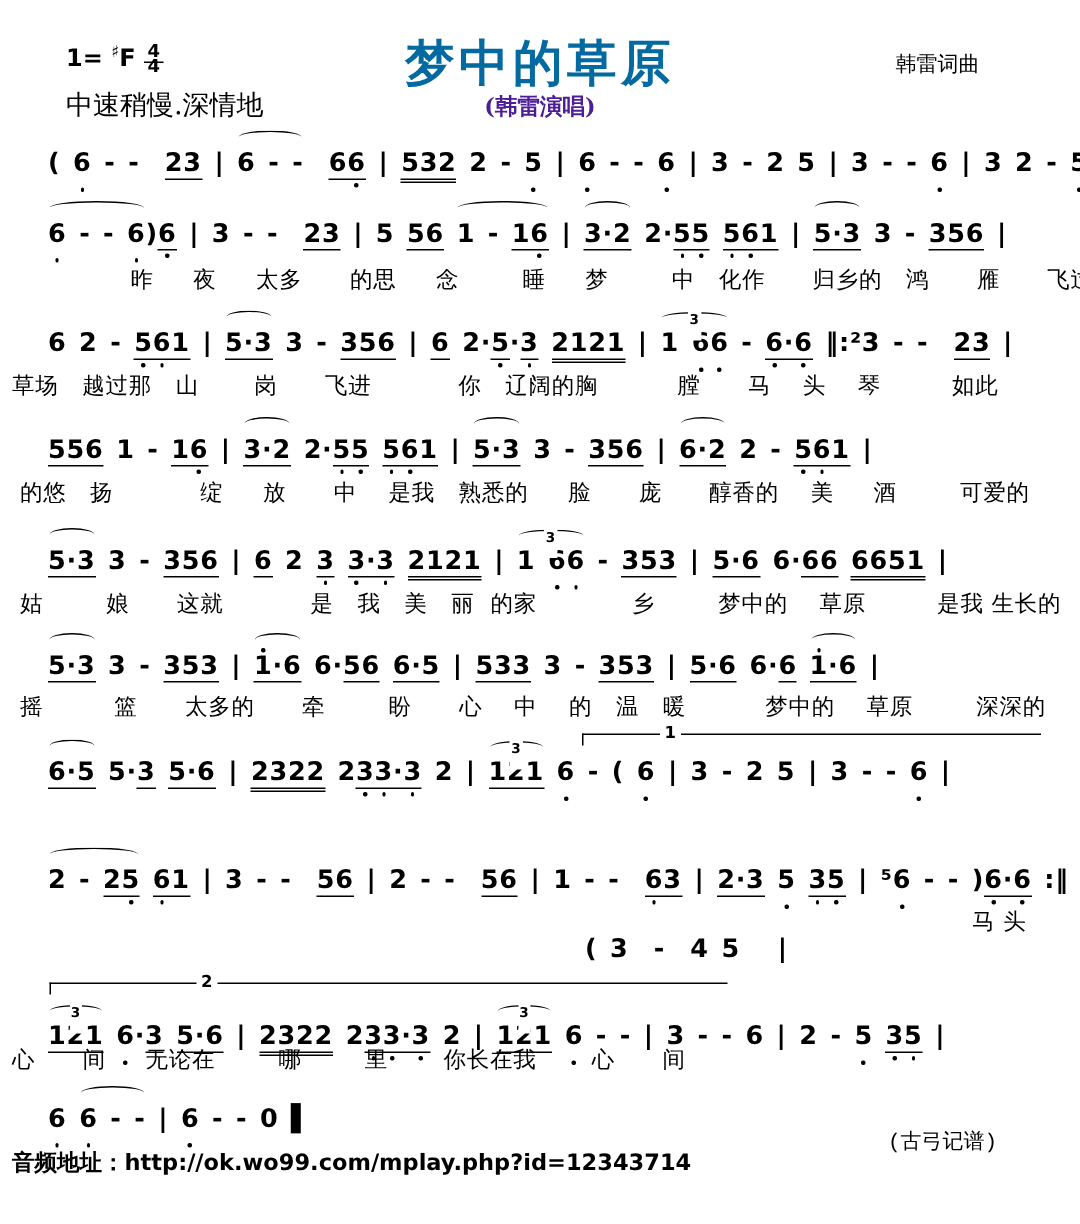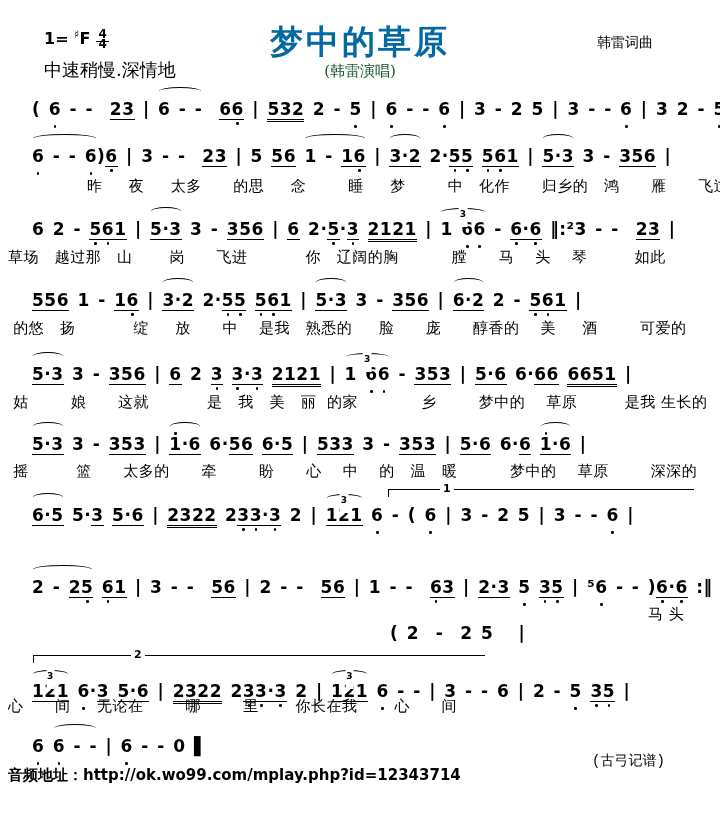--- a/index.html
+++ b/index.html
@@ -40,21 +40,21 @@
 </head>
 <body>
 
 <div id="page">
 
   <div class="abs keysig"><span>1= </span><span class="sharp">♯</span><span>F</span><span class="frac"><span class="num">4</span><br><span>4</span></span></div>
 
   <div class="abs tempo">中速稍慢.深情地</div>
 
   <div class="abs title" style="color: #0369a1;">梦中的草原</div>
-  <div class="abs subtitle" style="color: #14532d;">(韩雷演唱)</div>
+  <div class="abs subtitle" style="color: #4c1d95; font-weight: bold;">(韩雷演唱)</div>
   <div class="abs credit">韩雷词曲</div>
 
   <div class="abs notes" style="top:84px">( <span class="ld">6</span> - -  <span class="u1">23</span> | <span class="slur">6 - -</span>  <span class="u1">6<span class="ld">6</span></span> | <span class="u2">532</span> 2 - <span class="ld">5</span> | <span class="ld">6</span> - - <span class="ld">6</span> | 3 - 2 5 | 3 - - <span class="ld">6</span> | 3 2 - <span class="ld">5</span> |</div>
 
   <div class="abs notes" style="top:131px"><span class="slur"><span class="ld">6</span> - - <span class="ld">6</span></span>)<span class="u1"><span class="ld">6</span></span> | 3 - -  <span class="u1">23</span> | 5 <span class="u1">56</span> <span class="slur">1 - <span class="u1">1<span class="ld">6</span></span></span> | <span class="slur"><span class="u1">3·2</span></span> 2·<span class="u1"><span class="ld">5</span><span class="ld">5</span></span> <span class="u1"><span class="ld">5</span><span class="ld">6</span>1</span> | <span class="slur"><span class="u1">5·3</span></span> 3 - <span class="u1">356</span> |</div>
   <div class="abs lyr" style="top:177px">               昨     夜     太多      的思     念        睡     梦        中   化作      归乡的   鸿      雁      飞过那</div>
 
   <div class="abs notes" style="top:204px">6 2 - <span class="u1"><span class="ld">5</span><span class="ld">6</span>1</span> | <span class="slur"><span class="u1">5·3</span></span> 3 - <span class="u1">356</span> | <span class="u1">6</span> 2·<span class="u1"><span class="ld">5</span></span>·<span class="u1"><span class="ld">3</span></span> <span class="u2">2121</span> | <span class="tri">1 <span class="ld">6</span><span class="ld">6</span></span> - <span class="u1"><span class="ld">6</span>·<span class="ld">6</span></span> ‖:²3 - -  <span class="u1">23</span> |</div>
   <div class="abs lyr" style="top:248px">草场   越过那   山       岗      飞进           你   辽阔的胸          膛      马    头    琴         如此</div>
 
@@ -70,21 +70,21 @@
   <div class="abs endline" style="left:388px;top:489px;width:306px;">
     <span class="tick"></span>
     <span class="lbl" style="left:52px">1</span>
   </div>
 
   <div class="abs notes" style="top:490px"><span class="slur"><span class="u1">6·5</span></span> 5·<span class="u1">3</span> <span class="u1">5·6</span> | <span class="u2">2322</span> 2<span class="u1"><span class="ld">3</span></span><span class="u1"><span class="ld">3</span>·<span class="ld">3</span></span> 2 | <span class="tri"><span class="u1">121</span></span> <span class="ld">6</span> - ( <span class="ld">6</span> | 3 - 2 5 | 3 - - <span class="ld">6</span> |</div>
 
   <div class="abs notes" style="top:562px"><span class="slur">2 - <span class="u1">2<span class="ld">5</span></span></span> <span class="u1"><span class="ld">6</span>1</span> | 3 - -  <span class="u1">56</span> | 2 - -  <span class="u1">56</span> | 1 - -  <span class="u1"><span class="ld">6</span>3</span> | <span class="u1">2·3</span> <span class="ld">5</span> <span class="u1"><span class="ld">3</span><span class="ld">5</span></span> | ⁵<span class="ld">6</span> - - )<span class="u1"><span class="ld">6</span>·<span class="ld">6</span></span> :‖</div>
   <div class="abs lyr" style="left:648px;top:605px">马 头</div>
 
-  <div class="abs notes" style="left:366px;top:614px;padding-top:6px">( 2  -  2 5   |</div>
+  <div class="abs notes" style="left:366px;top:614px;padding-top:6px">( 3  -  4 5   |</div>
 
   <div class="abs endline" style="left:33px;top:655px;width:452px;">
     <span class="tick"></span>
     <span class="lbl" style="left:98px">2</span>
   </div>
 
   <div class="abs notes" style="top:666px"><span class="tri"><span class="u1">121</span></span> <span class="ld">6</span>·<span class="u1">3</span> <span class="u1">5·6</span> | <span class="u2">2322</span> 2<span class="u1"><span class="ld">3</span></span><span class="u1"><span class="ld">3</span>·<span class="ld">3</span></span> 2 | <span class="tri"><span class="u1">121</span></span> <span class="ld">6</span> - - | 3 - - 6 | 2 - <span class="ld">5</span> <span class="u1"><span class="ld">3</span><span class="ld">5</span></span> |</div>
   <div class="abs lyr" style="top:697px">心      间     无论在        哪        里       你长在我       心      间</div>
 
   <div class="abs notes" style="top:721px"><span class="ld">6</span> <span class="slur"><span class="ld">6</span> - -</span> | <span class="ld">6</span> - - 0 ▌</div>

